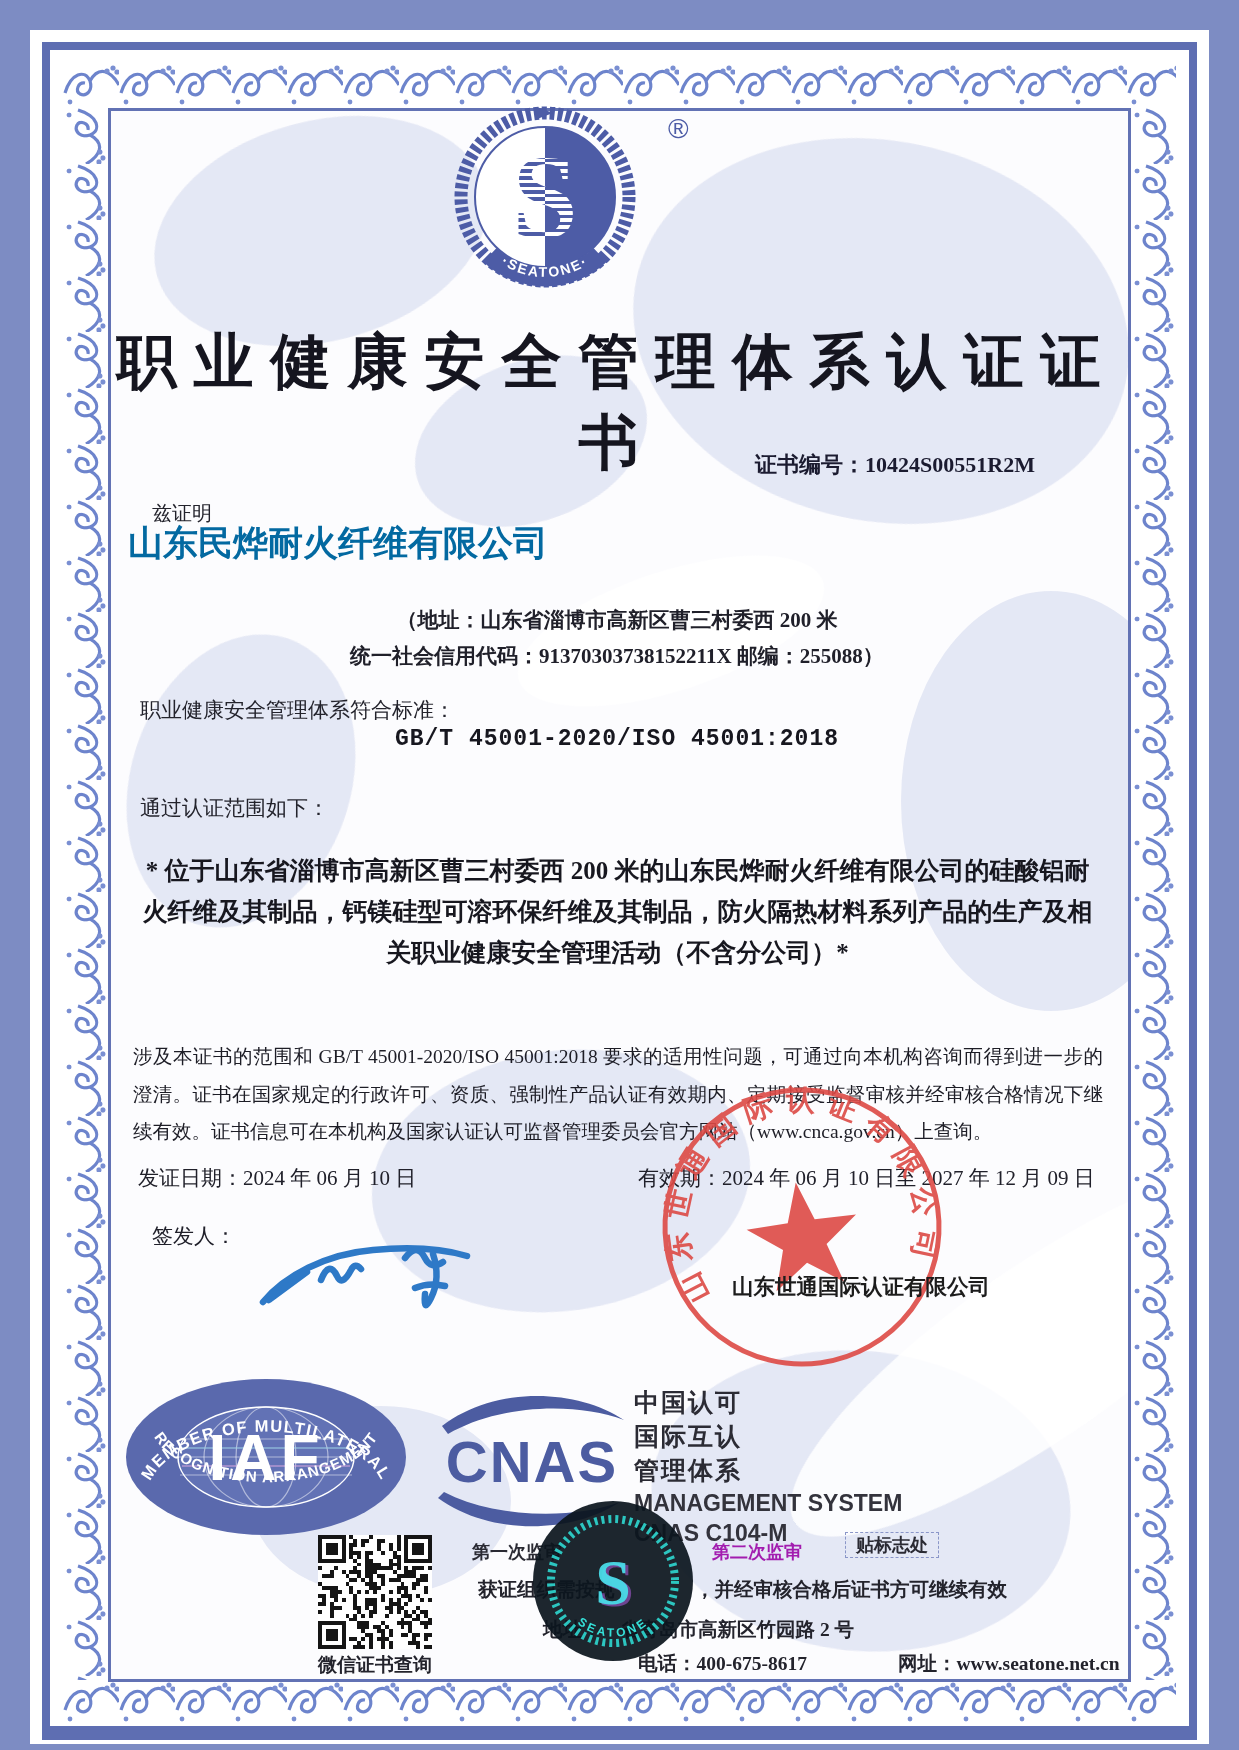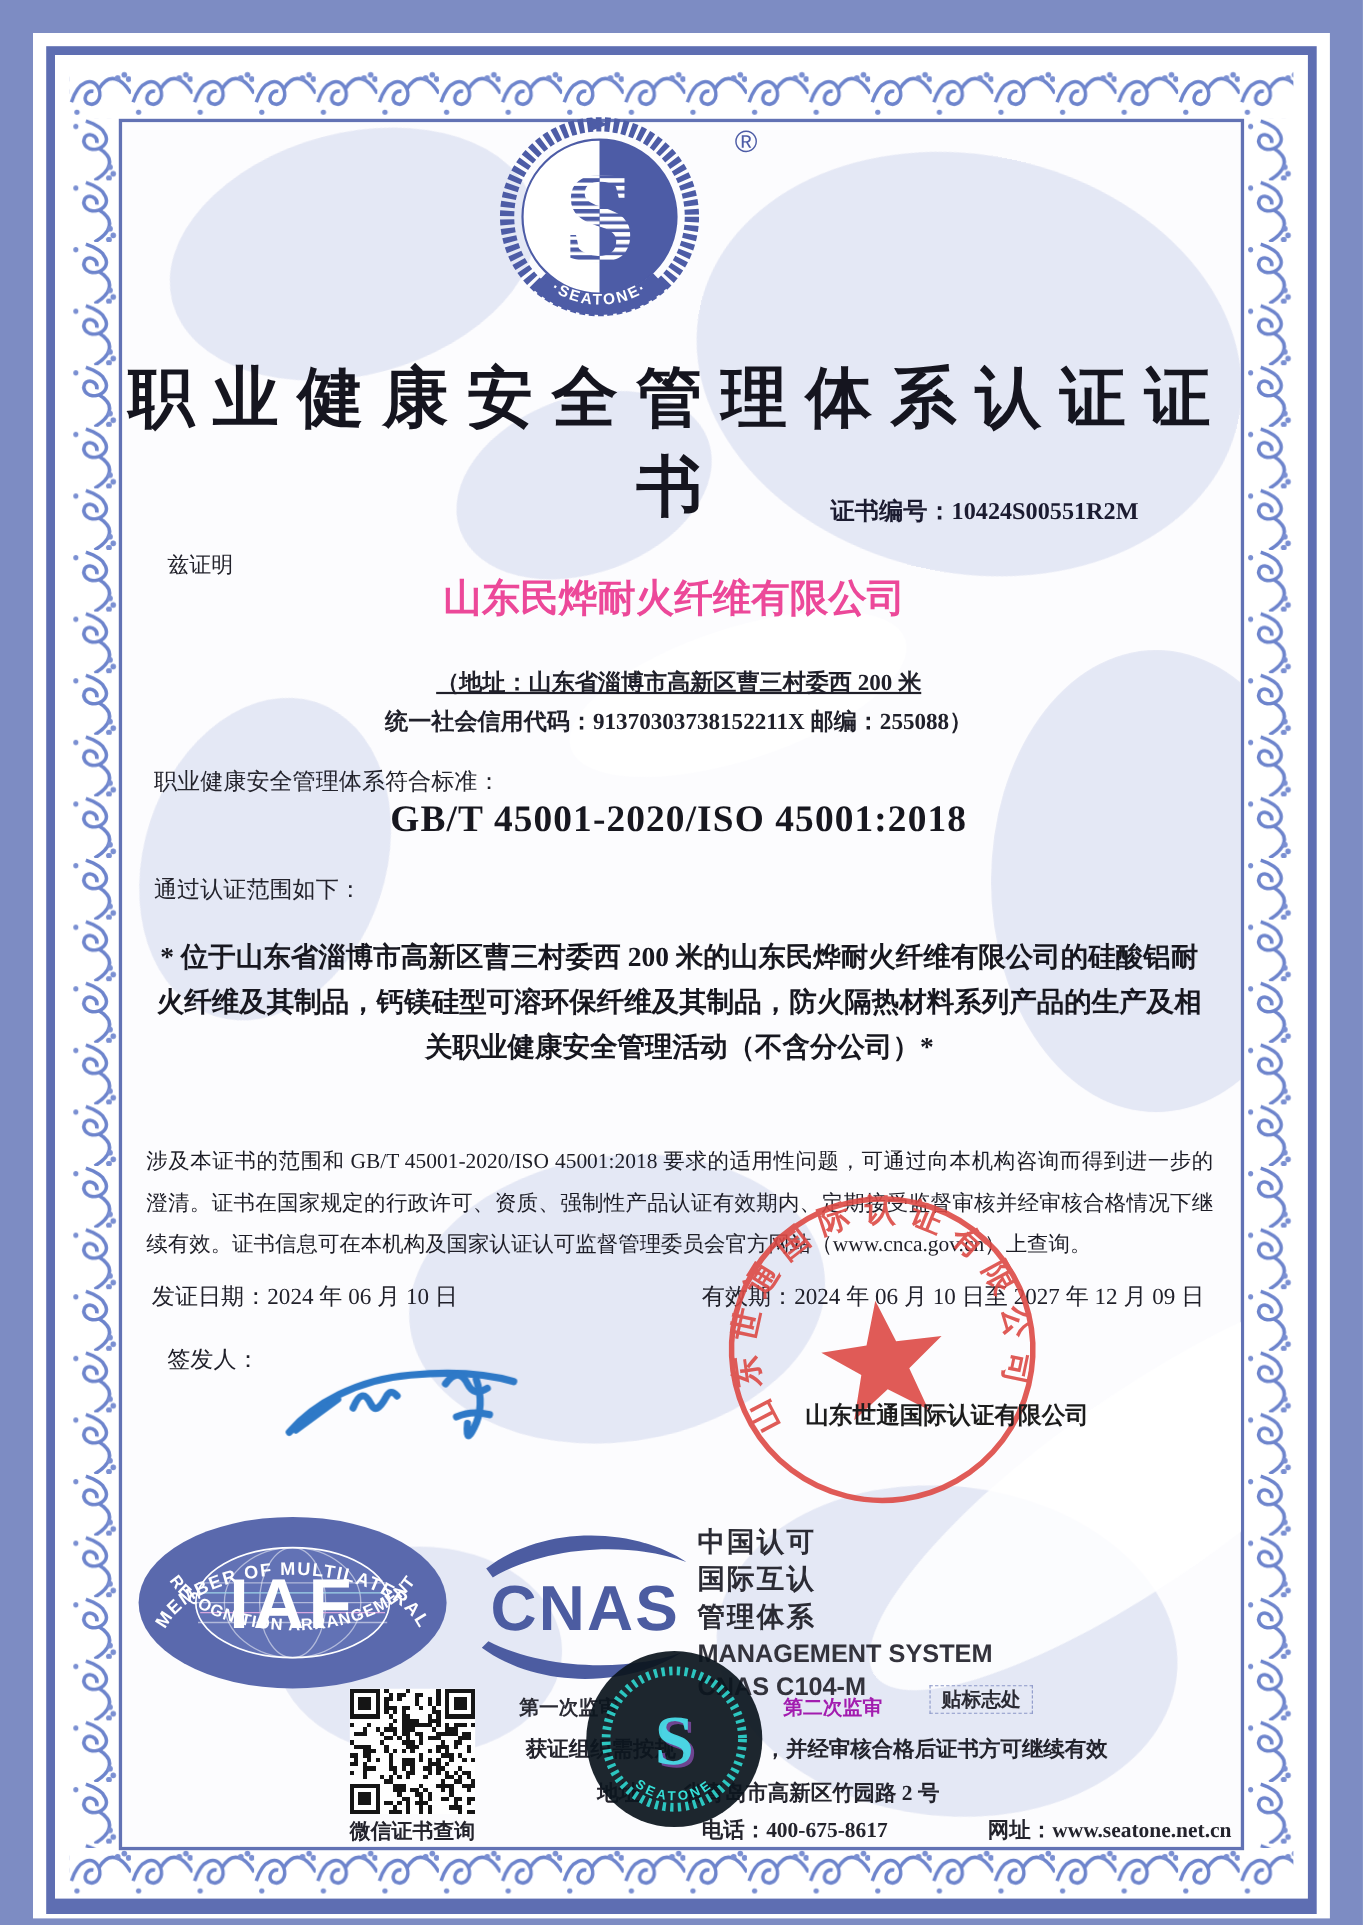--- a/index.html
+++ b/index.html
@@ -11,26 +11,26 @@
   .bg-white1{top:30px;left:30px;right:30px;bottom:6px;background:#ffffff;}
   .bg-blueline{top:42px;left:42px;right:42px;bottom:10px;background:#5e6eb2;}
   .bg-white2{top:50px;left:50px;right:50px;bottom:24px;background:#ffffff;}
   .content-bg{top:108px;left:108px;width:1017px;height:1568px;background:#fcfcfe;border:3px solid #6272b4;}
   .strip{overflow:hidden;}
   
   .title{top:322px;left:110px;width:1014px;text-align:center;font-size:60px;font-weight:bold;
          letter-spacing:17px;color:#15151f;}
   .certno{top:450px;right:204px;font-size:22px;font-weight:bold;color:#1b1b30;}
   .certify{top:500px;left:152px;font-size:20px;color:#23232c;}
-  .company{top:520px;left:106px;width:1014px;text-align:center;font-size:35px;font-weight:bold;color:#ec4899;}
-  .addr1{top:606px;left:110px;width:1014px;text-align:center;font-size:21px;font-weight:bold;color:#20202a;text-decoration:underline;}
+  .company{top:520px;left:128px;width:1014px;text-align:left;font-size:35px;font-weight:bold;color:#0369a1;}
+  .addr1{top:606px;left:110px;width:1014px;text-align:center;font-size:21px;font-weight:bold;color:#20202a;}
   .addr2{top:642px;left:110px;width:1014px;text-align:center;font-size:21px;font-weight:bold;color:#20202a;}
   .stdintro{top:696px;left:140px;font-size:21px;color:#23232c;}
-  .gbt{top:726px;left:110px;width:1014px;text-align:center;font-size:34px;font-weight:600;
-       font-family:Liberation Serif, serif;color:#17171f;letter-spacing:1px;}
+  .gbt{top:726px;left:110px;width:1014px;text-align:center;font-size:23px;font-weight:600;
+       font-family:Liberation Mono, monospace;color:#17171f;letter-spacing:1px;}
   .scopeintro{top:794px;left:140px;font-size:21px;color:#23232c;}
   .scope{top:850px;left:135px;width:965px;text-align:center;font-size:25px;font-weight:bold;
          line-height:41px;color:#17171f;}
   .disclaimer{top:1038px;left:133px;width:970px;font-size:19.5px;line-height:37.5px;
               text-align:justify;color:#1d1d26;}
   .d-issued{top:1164px;left:138px;font-size:21px;color:#20202a;}
   .d-valid{top:1164px;left:638px;font-size:21px;color:#20202a;}
   .signer{top:1222px;left:152px;font-size:21px;color:#20202a;}
   .stamp-org{top:1272px;left:732px;font-size:21.5px;font-weight:bold;color:#1c1c1c;z-index:6;}
   .acc-lines{top:1386px;left:634px;color:#2b2b34;}

